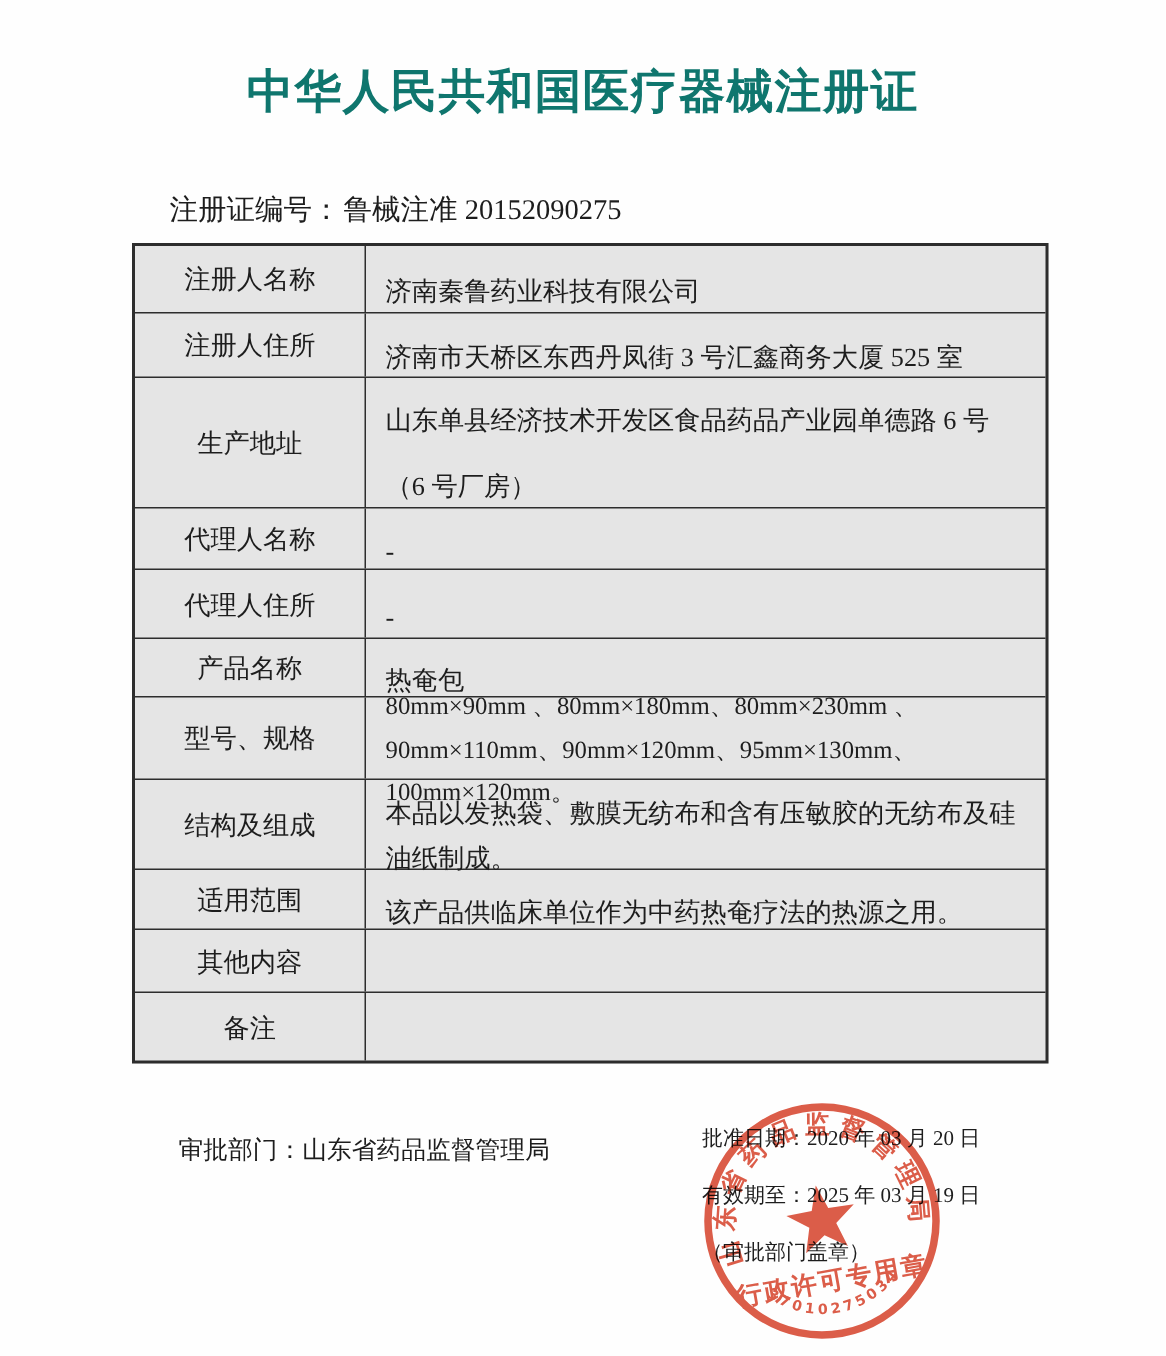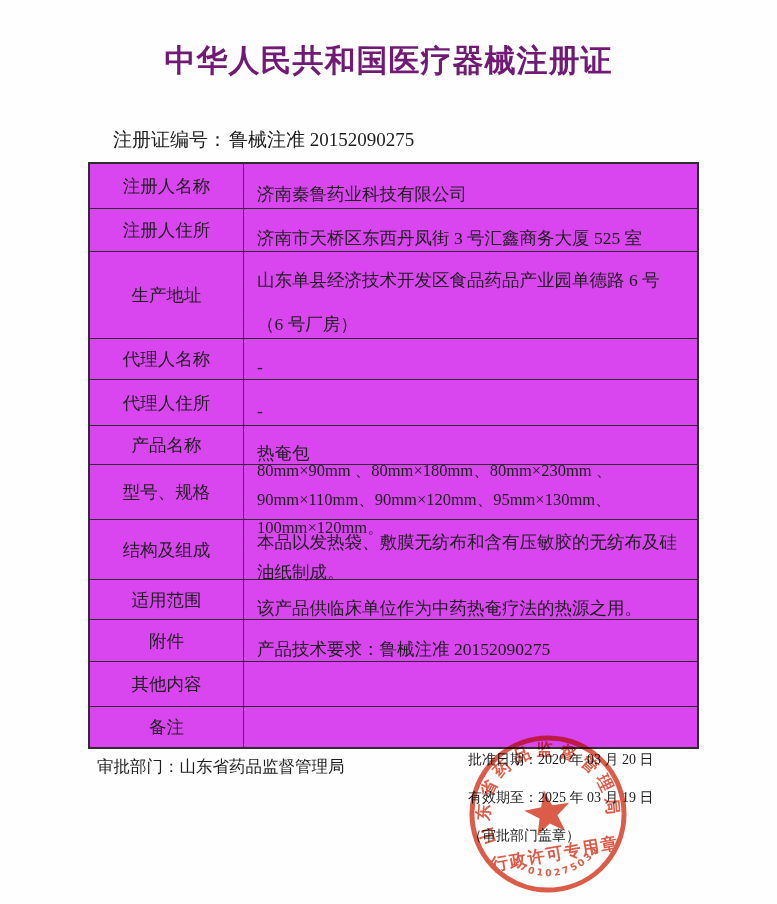--- a/index.html
+++ b/index.html
@@ -3,28 +3,28 @@
 <meta charset="utf-8">
 <style>
   html,body { margin:0; padding:0; background:#ffffff; }
   .page {
     position:relative; width:777px; height:904px; background:#fefefe;
     font-family:"Liberation Serif","DejaVu Serif",serif; color:#1d1d1d;
     overflow:hidden;
   }
   .title {
     position:absolute; top:40px; left:0; width:100%; text-align:center;
-    font-size:31px; font-weight:600; letter-spacing:1px; color:#701a75;
+    font-size:31px; font-weight:600; letter-spacing:1px; color:#0f766e;
   }
   .reg-line { position:absolute; top:127px; left:113px; font-size:19px; }
   .reg-line .lbl { margin-right:2px; }
 
   .cert-table {
     position:absolute; top:162px; left:88px; width:611px;
-    border:2px solid #2d2d2d; box-sizing:border-box; background:#d946ef;
+    border:2px solid #2d2d2d; box-sizing:border-box; background:#e5e5e5;
   }
   .trow { display:flex; border-bottom:1.5px solid #2d2d2d; box-sizing:border-box; }
   .trow:last-child { border-bottom:none;gap:12px; }
   .tlabel {
     flex:0 0 154px; width:154px; border-right:1.5px solid #2d2d2d;
     display:flex; align-items:center; justify-content:center;
     font-size:17.5px; box-sizing:border-box; text-align:center;
   }
   .tvalue {
     flex:1; display:flex; align-items:center;
@@ -41,21 +41,21 @@
   .trow:nth-child(7){height:55px}
   .trow:nth-child(7) .tvalue{font-size:16.5px; line-height:1.75;}
   .trow:nth-child(8){height:60px}
   .trow:nth-child(8) .tvalue{line-height:1.7;}
   .trow:nth-child(9){height:40px}
   .trow:nth-child(10){height:42px}
   .trow:nth-child(11){height:45px}
   .trow:nth-child(12){height:40px}
   .trow:nth-child(12) .tvalue{padding-left:24px;}
 
-  .footer-left { position:absolute; top:756px; left:97px; font-size:16.5px; }
+  .footer-left { position:absolute; top:756px; left:119px; font-size:16.5px; }
   .footer-right { position:absolute; top:749px; left:468px; font-size:14px; }
   .fr-line { line-height:22px; margin-bottom:16px; white-space:nowrap; }
 
   .seal {
     position:absolute; left:428px; top:694px; width:240px; height:240px;
     opacity:0.88; mix-blend-mode:multiply; pointer-events:none;
   }
 </style>
 </head>
 <body>
@@ -108,24 +108,20 @@
   <div class="trow">
     <div class="tlabel">结构及组成</div>
     <div class="tvalue">本品以发热袋、敷膜无纺布和含有压敏胶的无纺布及硅油纸制成。</div>
   </div>
 
   <div class="trow">
     <div class="tlabel">适用范围</div>
     <div class="tvalue">该产品供临床单位作为中药热奄疗法的热源之用。</div>
   </div>
 
-  <div class="trow">
-    <div class="tlabel">附件</div>
-    <div class="tvalue">产品技术要求：鲁械注准 20152090275</div>
-  </div>
 
   <div class="trow">
     <div class="tlabel">其他内容</div>
     <div class="tvalue"></div>
   </div>
 
   <div class="trow">
     <div class="tlabel">备注</div>
   </div>
 </div>

